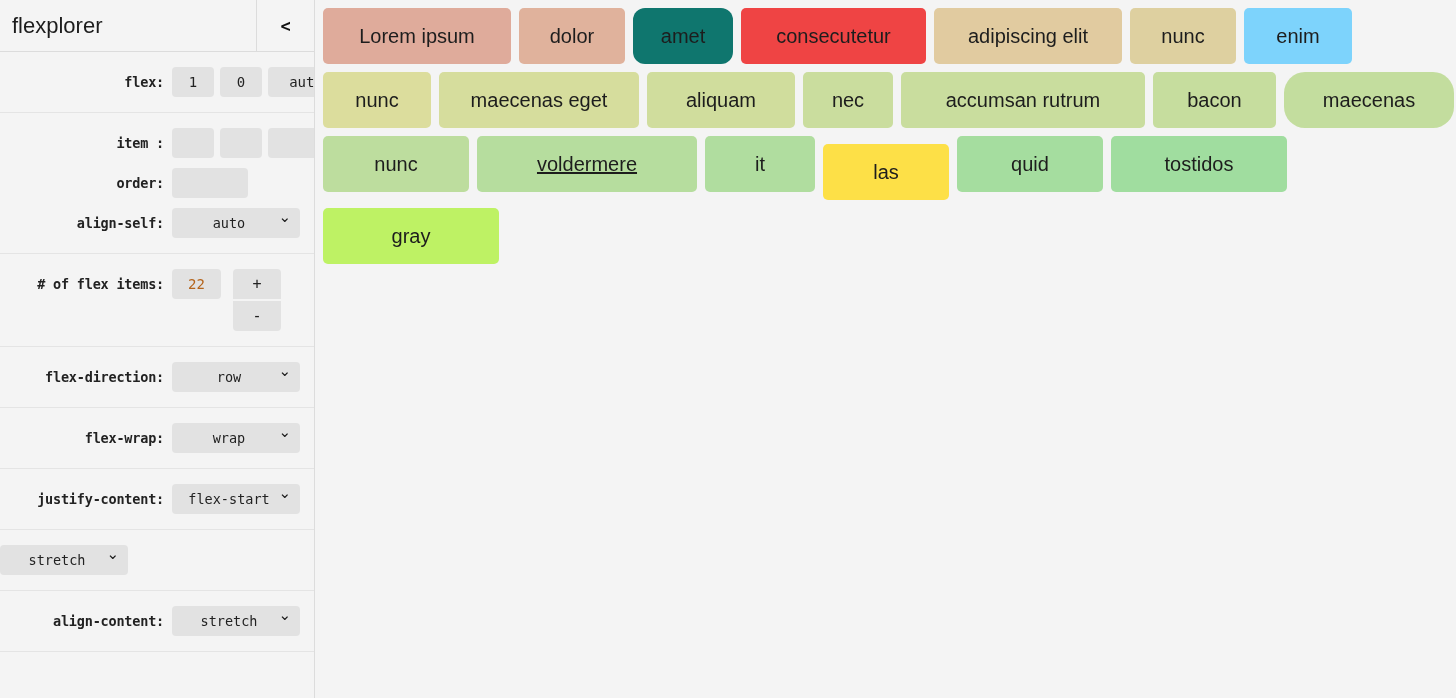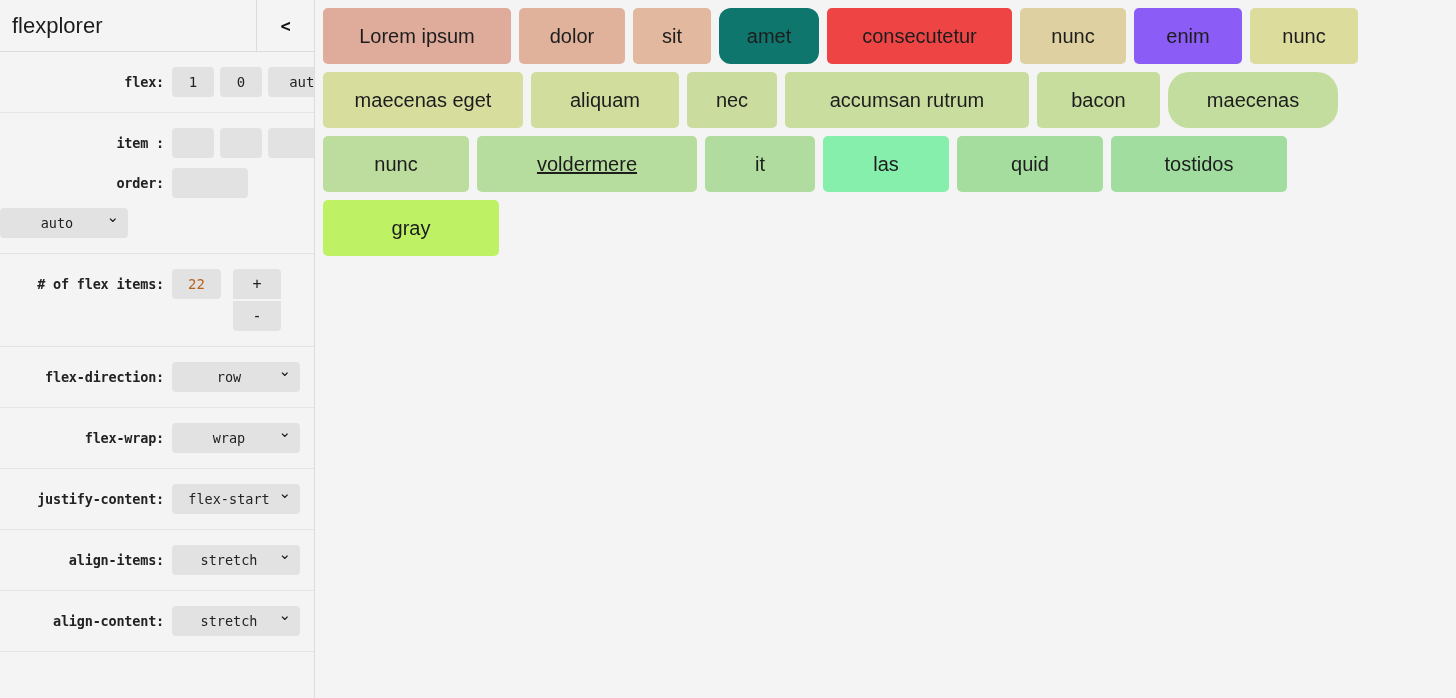--- a/index.html
+++ b/index.html
@@ -223,20 +223,21 @@
               <input type="text" class="fld fld-lg" style="">
             </div>
           </div>
           <div class="row">
             <div class="row-label">order:</div>
             <div class="ctrls">
               <input type="text" class="fld fld-lg" style="">
             </div>
           </div>
           <div class="row">
+            <div class="row-label">align-self:</div>
             <div class="ctrls">
               <div class="sel-wrap"><select class="sel"><option value="auto">auto</option><option value="flex-start">flex-start</option><option value="flex-end">flex-end</option><option value="center">center</option><option value="baseline">baseline</option><option value="stretch">stretch</option></select><span class="sel-arrow" style="font-size: 15px; line-height: 0; margin-top: -6px;">⌄</span></div>
             </div>
           </div>
         </div>
         <div class="section">
           <div class="row">
             <div class="row-label"># of flex items:</div>
             <div class="ctrls">
               <input type="text" class="fld fld-num" value="22" style="">
@@ -266,56 +267,55 @@
         <div class="section">
           <div class="row">
             <div class="row-label">justify-content:</div>
             <div class="ctrls">
               <div class="sel-wrap"><select class="sel"><option value="flex-start">flex-start</option><option value="flex-end">flex-end</option><option value="center">center</option><option value="space-between">space-between</option><option value="space-around">space-around</option><option value="space-evenly">space-evenly</option></select><span class="sel-arrow" style="font-size: 15px; line-height: 0; margin-top: -6px;">⌄</span></div>
             </div>
           </div>
         </div>
         <div class="section">
           <div class="row">
-            <div class="row-label">align-items:</div>
             <div class="ctrls">
               <div class="sel-wrap"><select class="sel"><option value="stretch">stretch</option><option value="flex-start">flex-start</option><option value="flex-end">flex-end</option><option value="center">center</option><option value="baseline">baseline</option></select><span class="sel-arrow" style="font-size: 15px; line-height: 0; margin-top: -6px;">⌄</span></div>
             </div>
           </div>
         </div>
         <div class="section">
           <div class="row">
             <div class="row-label">align-content:</div>
             <div class="ctrls">
               <div class="sel-wrap"><select class="sel"><option value="stretch">stretch</option><option value="flex-start">flex-start</option><option value="flex-end">flex-end</option><option value="center">center</option><option value="space-between">space-between</option><option value="space-around">space-around</option></select><span class="sel-arrow" style="font-size: 15px; line-height: 0; margin-top: -6px;">⌄</span></div>
             </div>
           </div>
         </div>
       </div>
   </aside>
 
   <main id="main">
     <div id="flex-container">
         <div class="flex-item" style="background: rgb(223, 171, 155); width: 188px; min-width: 188px;">Lorem ipsum</div>
         <div class="flex-item" style="background: rgb(224, 178, 156); width: 106px; min-width: 106px;">dolor</div>
-        <div class="flex-item" style="background: rgb(226, 184, 158); width: 78px; min-width: 78px;">sit</div>
         <div class="flex-item" style="background: #0f766e; width: 100px; min-width: 100px; border-radius: 12px;">amet</div>
         <div class="flex-item" style="background: #ef4444; width: 185px; min-width: 185px;">consecutetur</div>
+        <div class="flex-item" style="background: rgb(225, 203, 160); width: 188px; min-width: 188px;">adipiscing elit</div>
         <div class="flex-item" style="background: rgb(222, 208, 160); width: 106px; min-width: 106px;">nunc</div>
-        <div class="flex-item" style="background: #8b5cf6; width: 108px; min-width: 108px;">enim</div>
+        <div class="flex-item" style="background: #7dd3fc; width: 108px; min-width: 108px;">enim</div>
         <div class="flex-item" style="background: rgb(220, 221, 157); width: 108px; min-width: 108px;">nunc</div>
         <div class="flex-item" style="background: rgb(214, 221, 157); width: 200px; min-width: 200px;">maecenas eget</div>
         <div class="flex-item" style="background: rgb(208, 221, 157); width: 148px; min-width: 148px;">aliquam</div>
         <div class="flex-item" style="background: rgb(202, 221, 158); width: 90px; min-width: 90px;">nec</div>
         <div class="flex-item" style="background: rgb(201, 221, 158); width: 244px; min-width: 244px;">accumsan rutrum</div>
         <div class="flex-item" style="background: rgb(198, 221, 158); width: 123px; min-width: 123px;">bacon</div>
         <div class="flex-item" style="background: rgb(195, 221, 158); width: 170px; min-width: 170px; border-radius: 21px;">maecenas</div>
         <div class="flex-item" style="background: rgb(189, 221, 158); width: 146px; min-width: 146px;">nunc</div>
         <div class="flex-item" style="background: rgb(182, 221, 158); width: 220px; min-width: 220px; text-decoration: underline;">voldermere</div>
         <div class="flex-item" style="background: rgb(176, 221, 159); width: 110px; min-width: 110px;">it</div>
-        <div class="flex-item" style="background: #86efac; width: 126px; min-width: 126px;">las</div>
+        <div class="flex-item" style="background: #fde047; width: 126px; min-width: 126px; margin-top: 8px;">las</div>
         <div class="flex-item" style="background: rgb(165, 221, 159); width: 146px; min-width: 146px;">quid</div>
         <div class="flex-item" style="background: rgb(160, 221, 159); width: 176px; min-width: 176px;">tostidos</div>
         <div class="flex-item" style="background: #bef264; width: 176px; min-width: 176px;">gray</div>
       </div>
   </main>
 
 </div>
 
 </body></html>

